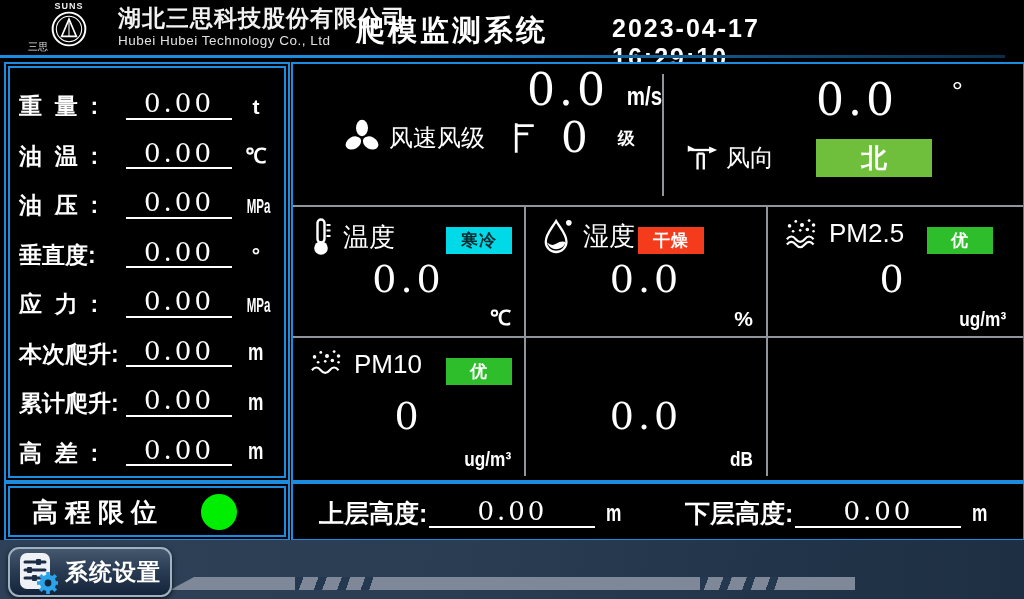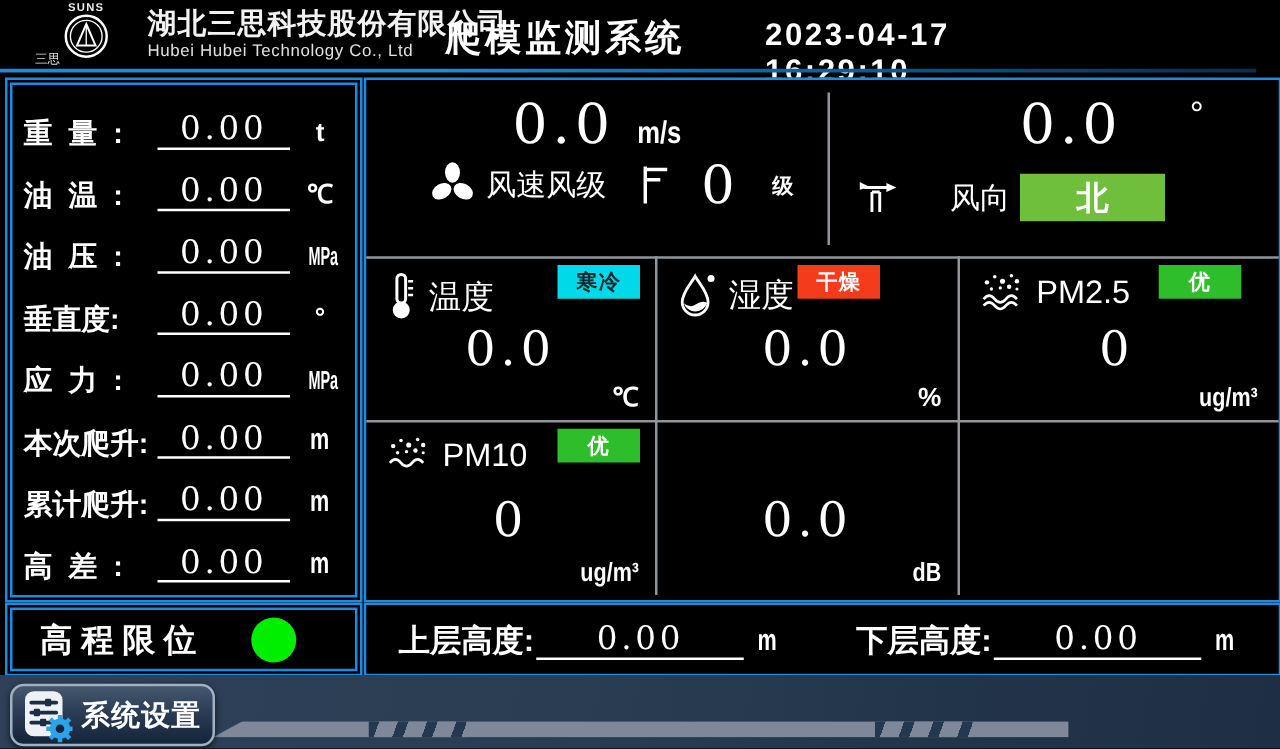--- a/index.html
+++ b/index.html
@@ -40,46 +40,46 @@
   
   .main-panel{left:291px;top:62px;width:730px;height:416px;}
   .gline{position:absolute;background:#90959b;}
   .v-wind{left:369px;top:10px;width:2px;height:122px;}
   .h1{left:0;top:141px;width:100%;height:2px;}
   .h2{left:0;top:272px;width:100%;height:2px;}
   .v-s1{left:231px;top:141px;width:2px;height:271px;}
   .v-s2{left:473px;top:141px;width:2px;height:271px;}
 
   .w-speed{position:absolute;left:0;top:0;width:369px;height:141px;}
-  .ws-val{margin-top:10px;text-align:center;font-size:44px;}
+  .ws-val{text-align:right;font-size:44px;}
   .ws-val .unit{font-family:"Liberation Sans",sans-serif;font-size:25px;font-weight:bold;margin-left:10px;letter-spacing:0;}
   .ws-row{display:flex;align-items:center;margin-left:50px;margin-top:2px;}
   .ws-label{font-size:24px;margin-left:8px;}
   .ws-flag{margin-left:28px;}
   .ws-level{font-size:42px;margin-left:24px;line-height:1;}
   .ws-jí{font-size:17px;font-weight:bold;margin-left:26px;}
 
   .w-dir{position:absolute;left:371px;top:0;width:355px;height:141px;}
   .wd-num{position:absolute;left:152px;top:10px;font-size:44px;}
   .wd-deg{position:absolute;right:56px;top:12px;font-size:28px;}
-  .wd-row{position:absolute;left:22px;top:78px;display:flex;align-items:center;gap:34px;}
+  .wd-row{position:absolute;left:22px;top:78px;display:flex;align-items:center;}
   .wd-label{font-size:24px;margin-left:8px;}
   .dir-btn{position:absolute;left:152px;top:75px;width:116px;height:38px;border:none;
     display:flex;align-items:center;justify-content:center;font-size:26px;font-weight:bold;color:#fff;cursor:pointer;
     font-family:"Liberation Sans",sans-serif;}
 
   .cell{position:absolute;}
   .c-temp{left:0;top:143px;width:231px;height:129px;}
   .c-hum{left:233px;top:143px;width:240px;height:129px;}
   .c-pm25{left:475px;top:143px;width:251px;height:129px;}
   .c-pm10{left:0;top:274px;width:231px;height:138px;}
   .c-noise{left:233px;top:274px;width:240px;height:138px;}
   .cell-head{position:absolute;left:16px;top:10px;display:flex;align-items:center;}
   .cell-title{font-size:26px;margin-left:9px;}
-  .cell-badge{position:absolute;top:5px;right:12px;width:66px;height:27px;display:flex;align-items:center;
+  .cell-badge{position:absolute;top:20px;right:12px;width:66px;height:27px;display:flex;align-items:center;
     justify-content:center;font-size:17px;font-weight:bold;letter-spacing:1px;}
   .badge-hum{right:62px;}
   .badge-pm25{right:26px;}
   .cell-value{position:absolute;left:0;right:0;top:50px;text-align:center;font-size:38px;line-height:1.2;}
   .c-pm10 .cell-value,.c-noise .cell-value{top:56px;}
   .cell-unit{position:absolute;right:13px;bottom:5px;font-size:21px;font-weight:bold;}
 
   
   .elev-box{left:4px;top:482px;width:282px;height:55px;}
   .elev-label{position:absolute;left:22px;top:50%;transform:translateY(-50%);font-size:26px;font-weight:bold;letter-spacing:7px;}

